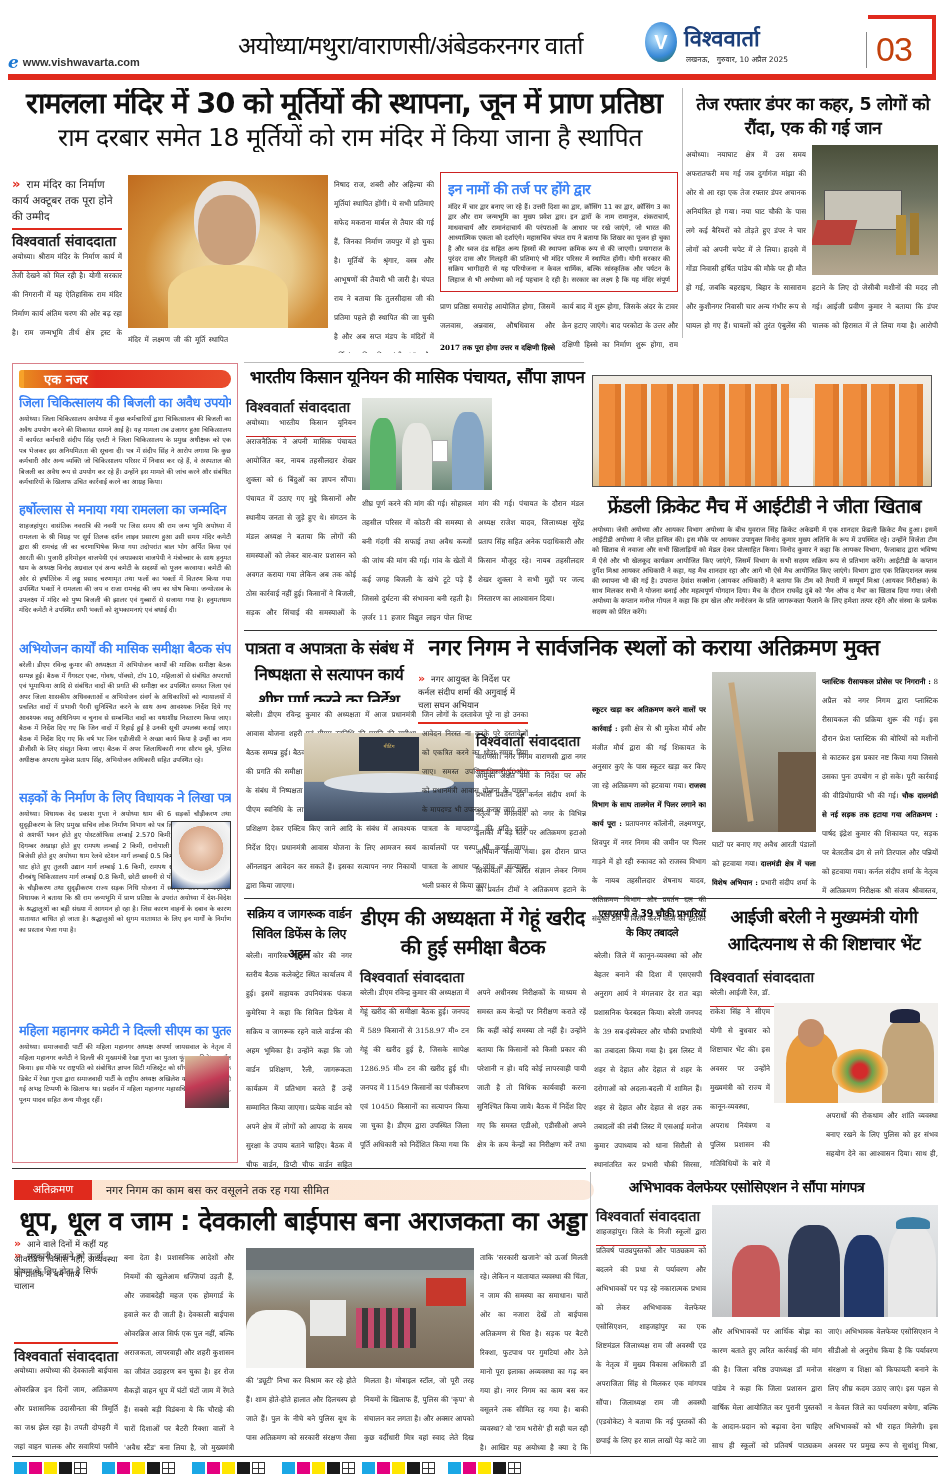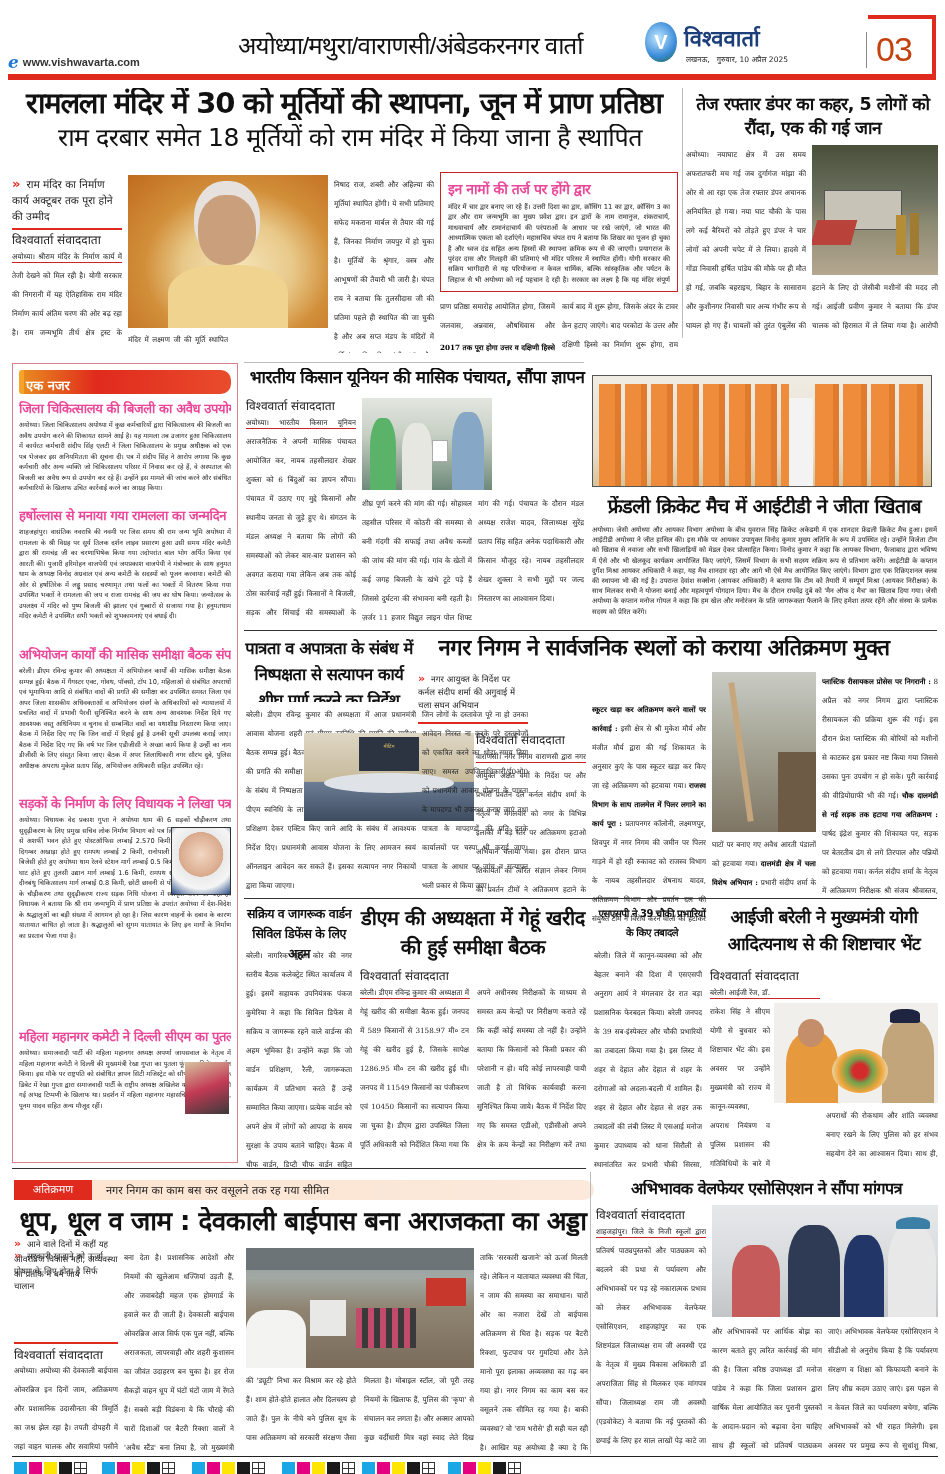--- a/index.html
+++ b/index.html
@@ -2,26 +2,26 @@
 <html><head>
 <meta charset="utf-8">
 <style>
 *{box-sizing:border-box;margin:0;padding:0}
 body{width:945px;height:1474px;background:#fff;font-family:"DejaVu Sans",sans-serif;color:#111;position:relative;overflow:hidden}
 .abs{position:absolute}
 .body-text{font-family:"DejaVu Serif",serif;font-size:7.2px;line-height:19px;color:#222;text-align:justify;overflow:hidden}
 .body-text b{color:#000}
 .hd{font-family:"DejaVu Sans",sans-serif;color:#111;line-height:1.1;text-align:center;overflow:hidden;white-space:nowrap;letter-spacing:-.5px}
 .photo{background:linear-gradient(135deg,#b9a68a,#7a6b55);overflow:hidden}
-.byline{font-family:"DejaVu Sans",sans-serif;font-size:12px;font-weight:normal;color:#222;border-bottom:1.5px solid #c22;padding-bottom:14px;margin-bottom:3px}
+.byline{font-family:"DejaVu Sans",sans-serif;font-size:14px;font-weight:bold;color:#222;border-bottom:1.5px solid #c22;padding-bottom:20px;margin-bottom:3px}
 .rule{background:#222}
 .redrule{background:#e02a1d}
 .quote{font-family:"DejaVu Sans",sans-serif;font-size:10.5px;line-height:16px;color:#222}
 .quote .chev{color:#e02a1d;font-weight:bold;font-size:13px;margin-right:6px}
-.subhd{font-family:"DejaVu Sans",sans-serif;font-weight:bold;font-size:13px;color:#ec4899;white-space:nowrap;overflow:hidden;letter-spacing:-.4px}
+.subhd{font-family:"DejaVu Sans",sans-serif;font-weight:bold;font-size:13px;color:#3b82f6;white-space:nowrap;overflow:hidden;letter-spacing:-.4px}
 .reg{position:absolute;height:12px;display:flex;gap:2px}
 .reg span{display:block;width:13px;height:12px}
 </style>
 </head>
 <body>
 
 <header>
   <div class="abs" style="left:8px;top:52px;display:flex;align-items:center;gap:4px">
     <span style="color:#1c78d2;font-weight:bold;font-size:17px;font-family:'DejaVu Serif',serif;font-style:italic">e</span>
     <span style="font-size:11px;font-weight:bold;color:#333;font-family:Liberation Sans, sans-serif">www.vishwavarta.com</span>
@@ -76,21 +76,21 @@
   <div class="abs photo" style="left:812px;top:145px;width:126px;height:130px;background:linear-gradient(180deg,#4a4f3a 0%,#6c7160 40%,#8c8a72 60%,#b5a790 100%)">
     <div style="position:absolute;left:12px;top:45px;width:78px;height:40px;background:#c7c3b7;border:1px solid #555"></div>
     <div style="position:absolute;left:2px;top:75px;width:40px;height:25px;background:#b9423a;transform:skewX(-15deg)"></div>
     <div style="position:absolute;left:84px;top:70px;width:10px;height:40px;background:#b58d37"></div>
     <div style="position:absolute;left:98px;top:68px;width:9px;height:42px;background:#a07c33"></div>
   </div>
   <div class="abs body-text" style="left:812px;top:278px;width:126px;height:60px">हटाने के लिए दो जेसीबी मशीनों की मदद ली गई। आईजी प्रवीण कुमार ने बताया कि डंपर चालक को हिरासत में ले लिया गया है। आरोपी चालक का मेडिकल परीक्षण कराया जा रहा है। अस्पताल में घायलों का हाल जाना और अतिरिक्त पुलिस बल को मौके पर तैनात किया गया। लोगों के आक्रोश को देखते हुए मौके पर फोर्स तैनात की गई है।</div>
 </section>
 
 <section class="abs" style="left:12px;top:363px;width:226px;height:800px;border:1.5px solid #d9808a;padding:0 6px">
-  <div style="margin-top:6px;height:24px;border-radius:3px 10px 10px 3px;background:linear-gradient(90deg,#e8891f 0%,#e02a1d 35%,#e94c2c 100%);display:flex;align-items:flex-end;padding-left:2px;border-left:5px solid #f7a229">
+  <div style="margin-top:6px;height:18px;border-radius:3px 10px 10px 3px;background:linear-gradient(90deg,#e8891f 0%,#e02a1d 35%,#e94c2c 100%);display:flex;align-items:flex-end;padding-left:20px;border-left:5px solid #f7a229">
     <span style="color:#fff;font-weight:bold;font-size:13px">एक नजर</span>
   </div>
   <div>
     <div class="subhd" style="margin-top:5px">जिला चिकित्सालय की बिजली का अवैध उपयोग</div>
     <div class="body-text" style="font-family:'DejaVu Sans',sans-serif;font-size:6.6px;line-height:10.5px;height:84px;margin-top:3px">अयोध्या। जिला चिकित्सालय अयोध्या में कुछ कर्मचारियों द्वारा चिकित्सालय की बिजली का अवैध उपयोग करने की शिकायत सामने आई है। यह मामला तब उजागर हुआ चिकित्सालय में कार्यरत कर्मचारी संदीप सिंह एलटी ने जिला चिकित्सालय के प्रमुख अधीक्षक को एक पत्र भेजकर इस अनियमितता की सूचना दी। पत्र में संदीप सिंह ने आरोप लगाया कि कुछ कर्मचारी और अन्य व्यक्ति जो चिकित्सालय परिसर में निवास कर रहे हैं, वे अस्पताल की बिजली का अवैध रूप से उपयोग कर रहे हैं। उन्होंने इस मामले की जांच करने और संबंधित कर्मचारियों के खिलाफ उचित कार्रवाई करने का आग्रह किया।</div>
   </div>
   <div>
     <div class="subhd" style="margin-top:2px">हर्षोल्लास से मनाया गया रामलला का जन्मदिन</div>
     <div class="body-text" style="font-family:'DejaVu Sans',sans-serif;font-size:6.6px;line-height:10.5px;height:116px;margin-top:3px">शाहजहांपुर। वासंतिक नवरात्रि की नवमी पर जिस समय श्री राम जन्म भूमि अयोध्या में रामलला के श्री विग्रह पर सूर्य तिलक दर्शन लाइव प्रसारण हुआ उसी समय मंदिर कमेटी द्वारा श्री रामचंद्र जी का चरणाभिषेक किया गया तदोपरांत बाल भोग अर्पित किया एवं आरती की। पुजारी हरिमोहन वाजपेयी एवं जयप्रकाश वाजपेयी ने मंत्रोच्चार के साथ हनुमत धाम के अध्यक्ष विनोद अग्रवाल एवं अन्य कमेटी के सदस्यों को पूजन करवाया। कमेटी की ओर से हर्षातिरेक में लड्डू प्रसाद चरणामृत तथा फलों का भक्तों में वितरण किया गया उपस्थित भक्तों ने रामलला की जय व राजा रामचंद्र की जय का घोष किया। जन्मोत्सव के उपलक्ष्य में मंदिर को पुष्प बिजली की झालर एवं गुब्बारों से सजाया गया है। हनुमतधाम मंदिर कमेटी ने उपस्थित सभी भक्तों को शुभकामनाएं एवं बधाई दी।</div>
   </div>
@@ -146,21 +146,21 @@
   <h2 class="abs hd" style="left:244px;top:636px;width:170px;height:66px;font-size:16.5px;white-space:normal;line-height:26px;width:170px">पात्रता व अपात्रता के संबंध में निष्पक्षता से सत्यापन कार्य शीघ्र पूर्ण करने का निर्देश</h2>
   <div class="abs body-text" style="left:246px;top:705px;width:170px;height:190px">बरेली। डीएम रविन्द्र कुमार की अध्यक्षता में आज प्रधानमंत्री आवास योजना शहरी एवं पीएम स्वनिधि की प्रगति की समीक्षा बैठक सम्पन्न हुई। बैठक में पीएम आवास शहरी एवं पीएम स्वनिधि की प्रगति की समीक्षा कर आवास सर्वे/सत्यापन, पात्रता/अपात्रता के संबंध में निष्पक्षता के साथ सत्यापन कार्य शीघ्र पूर्ण करने व पीएम स्वनिधि के लाभार्थियों में डिजिटल इनगेजमेंट बेहतर को प्रशिक्षण देकर एक्टिव किए जाने आदि के संबंध में आवश्यक निर्देश दिए। प्रधानमंत्री आवास योजना के लिए आमजन स्वयं ऑनलाइन आवेदन कर सकते हैं। इसका सत्यापन नगर निकायों द्वारा किया जाएगा।</div>
   <div class="abs photo" style="left:304px;top:733px;width:170px;height:88px;background:linear-gradient(180deg,#dfd7c5 0%,#c6b99a 55%,#6b7d95 56%,#3e4b5f 100%)">
     <div style="position:absolute;left:55px;top:4px;width:60px;height:34px;background:#2c3442;color:#e3c067;font-size:5px;text-align:center;padding-top:6px">मीटिंग</div>
     <div style="position:absolute;left:20px;top:40px;width:130px;height:20px;border-radius:50%/50%;background:#dfe3e7"></div>
   </div>
   <div class="abs body-text" style="left:422px;top:705px;width:106px;height:190px">जिन लोगों के दस्तावेज पूरे ना हो उनका आवेदन निरस्त ना करके पूरे दस्तावेजों को एकत्रित करने का थोड़ा समय दिया जाए। समस्त उपजिलाधिकारी/ई0ओ0 को प्रधानमंत्री आवास योजना के पात्रता के मापदण्ड भी उपलब्ध कराए जाएं तथा पात्रता के मापदण्डों की प्रति इनके कार्यालयों पर चस्पा भी कराई जाए। पात्रता के आधार पर जांच व सत्यापन भली प्रकार से किया जाए।</div>
 </section>
 
 <section>
-  <h2 class="abs hd" style="left:404px;top:636px;width:520px;font-size:22px">नगर निगम ने सार्वजनिक स्थलों को कराया अतिक्रमण मुक्त</h2>
+  <h2 class="abs hd" style="left:394px;top:636px;width:520px;font-size:22px">नगर निगम ने सार्वजनिक स्थलों को कराया अतिक्रमण मुक्त</h2>
   <div class="abs quote" style="left:418px;top:672px;width:110px;font-size:8.5px;line-height:13px">
     <span class="chev" style="font-size:11px">»</span><span>नगर आयुक्त के निर्देश पर कर्नल संदीप शर्मा की अगुवाई में चला सघन अभियान</span>
   </div>
   <div class="abs redrule" style="left:418px;top:722px;width:110px;height:1.5px"></div>
   <div class="abs" style="left:474px;top:728px;width:110px"></div>
   <div class="abs" style="left:476px;top:731px;width:110px">
     <div class="byline">विश्ववार्ता संवाददाता</div>
   </div>
   <div class="abs body-text" style="left:476px;top:747px;width:110px;height:148px">
     <span>वाराणसी। नगर निगम वाराणसी द्वारा नगर आयुक्त अक्षत वर्मा के निर्देश पर और प्रभारी प्रवर्तन दल कर्नल संदीप शर्मा के नेतृत्व में मंगलवार को नगर के विभिन्न इलाकों में बड़े स्तर पर अतिक्रमण हटाओ अभियान चलाया गया। इस दौरान प्राप्त शिकायतों का त्वरित संज्ञान लेकर निगम की प्रवर्तन टीमों ने अतिक्रमण हटाने के साथ-साथ जुर्माना भी वसूला।</span>
@@ -252,21 +252,21 @@
     <div style="position:absolute;left:64px;top:52px;width:36px;height:36px;background:#e8e8e6"></div>
     <div style="position:absolute;left:180px;top:30px;width:40px;height:28px;background:#c7372b"></div>
     <div style="position:absolute;left:110px;top:60px;width:60px;height:40px;background:repeating-linear-gradient(90deg,#c24a6b 0 6px,#3a3a3a 6px 12px)"></div>
   </div>
   <div class="abs body-text" style="left:246px;top:1371px;width:228px;height:80px;column-count:2;column-gap:8px">की 'ड्यूटी' निभा कर विश्राम कर रहे होते हैं। शाम होते-होते हालात और दिलचस्प हो जाते हैं। पुल के नीचे बने पुलिस बूथ के पास अतिक्रमण को सरकारी संरक्षण जैसा मिलता है। मोबाइल स्टॉल, जो पूरी तरह नियमों के खिलाफ हैं, पुलिस की 'कृपा' से संचालन कर लगता है। और अक्सर आपको कुछ वर्दीधारी मित्र वहां स्वाद लेते दिख जाएंगे। सुबह की शुरुआत चालान से होती है। खासकर दोपहिया चालकों का। यह सिलसिला करीब दो घंटे चलता है,</div>
   <div class="abs body-text" style="left:480px;top:1248px;width:108px;height:204px">ताकि 'सरकारी खजाने' को ऊर्जा मिलती रहे। लेकिन न यातायात व्यवस्था की चिंता, न जाम की समस्या का समाधान। चारों ओर का नजारा देखें तो बाईपास अतिक्रमण से घिरा है। सड़क पर बैटरी रिक्शा, फुटपाथ पर गुमटियां और ठेले मानो पूरा इलाका अव्यवस्था का गढ़ बन गया हो। नगर निगम का काम बस कर वसूलने तक सीमित रह गया है। बाकी व्यवस्था? वो 'राम भरोसे' ही सही चल रही है। आखिर यह अयोध्या है क्या दे कि देवकाली बाईपास की हालत अयोध्या के विकास पर बड़ा प्रश्नचिह्न लगाती है। जरूरत है प्रशासनिक इच्छाशक्ति की, न कि केवल आदेशों की। वरना आने वाले दिनों में यह ओवरब्रिज विकास नहीं, अव्यवस्था का प्रतीक बन जाएगा।</div>
 </section>
 
 <section>
   <div class="abs" style="left:590px;top:1172px;width:1px;height:282px;background:#bbb"></div>
-  <h2 class="abs hd" style="left:594px;top:1180px;width:345px;font-size:16px">अभिभावक वेलफेयर एसोसिएशन ने सौंपा मांगपत्र</h2>
+  <h2 class="abs hd" style="left:574px;top:1180px;width:345px;font-size:14px">अभिभावक वेलफेयर एसोसिएशन ने सौंपा मांगपत्र</h2>
   <div class="abs" style="left:596px;top:1206px;width:110px">
     <div class="byline">विश्ववार्ता संवाददाता</div>
   </div>
   <div class="abs body-text" style="left:596px;top:1222px;width:110px;height:230px">शाहजहांपुर। जिले के निजी स्कूलों द्वारा प्रतिवर्ष पाठ्यपुस्तकों और पाठ्यक्रम को बदलने की प्रथा से पर्यावरण और अभिभावकों पर पड़ रहे नकारात्मक प्रभाव को लेकर अभिभावक वेलफेयर एसोसिएशन, शाहजहांपुर का एक शिष्टमंडल जिलाध्यक्ष राम जी अवस्थी एड के नेतृत्व में मुख्य विकास अधिकारी डॉ अपराजिता सिंह से मिलकर एक मांगपत्र सौंपा। जिलाध्यक्ष राम जी अवस्थी (एडवोकेट) ने बताया कि नई पुस्तकों की छपाई के लिए हर साल लाखों पेड़ काटे जा रहे हैं, जिससे वनों की कमी और जलवायु परिवर्तन की समस्या गहरा रही है। साथ ही, छपाई में प्रयुक्त रसायन और ऊर्जा पर्यावरण को नुकसान पहुंचा रहे हैं। पुरानी पुस्तकों के बेकार होने से अभिभावकों पर अनावश्यक खर्च भी बढ़ रहा है। जिला महामंत्री अभिषेक मोहन ने इस प्रथा को वन विनाश, पर्यावरण प्रदूषण</div>
   <div class="abs photo" style="left:712px;top:1205px;width:226px;height:112px;background:linear-gradient(180deg,#e6e8ea 0%,#d5d8da 60%,#c2c4c6 100%)">
     <div style="position:absolute;left:20px;top:40px;width:48px;height:72px;border-radius:40% 40% 0 0;background:#c65b5b"></div>
     <div style="position:absolute;left:76px;top:20px;width:52px;height:92px;border-radius:40% 40% 0 0;background:#2f3a55"></div>
     <div style="position:absolute;left:132px;top:30px;width:40px;height:82px;border-radius:40% 40% 0 0;background:#223768"></div>
     <div style="position:absolute;left:176px;top:20px;width:48px;height:92px;border-radius:40% 40% 0 0;background:#e8e8e8"></div>
     <div style="position:absolute;left:184px;top:12px;width:34px;height:12px;border-radius:50% 50% 10% 10%;background:#3c7fa6"></div>

